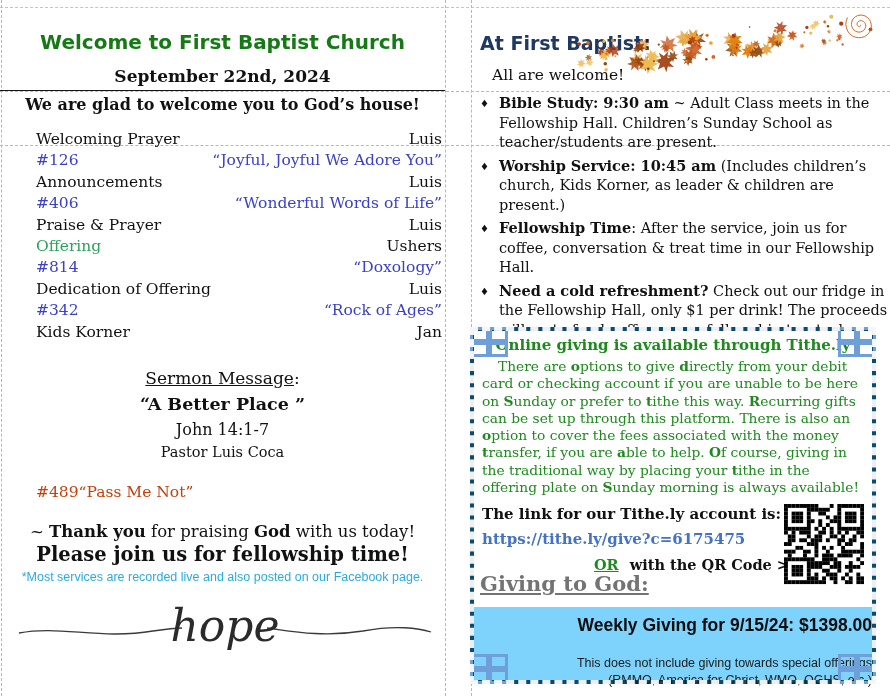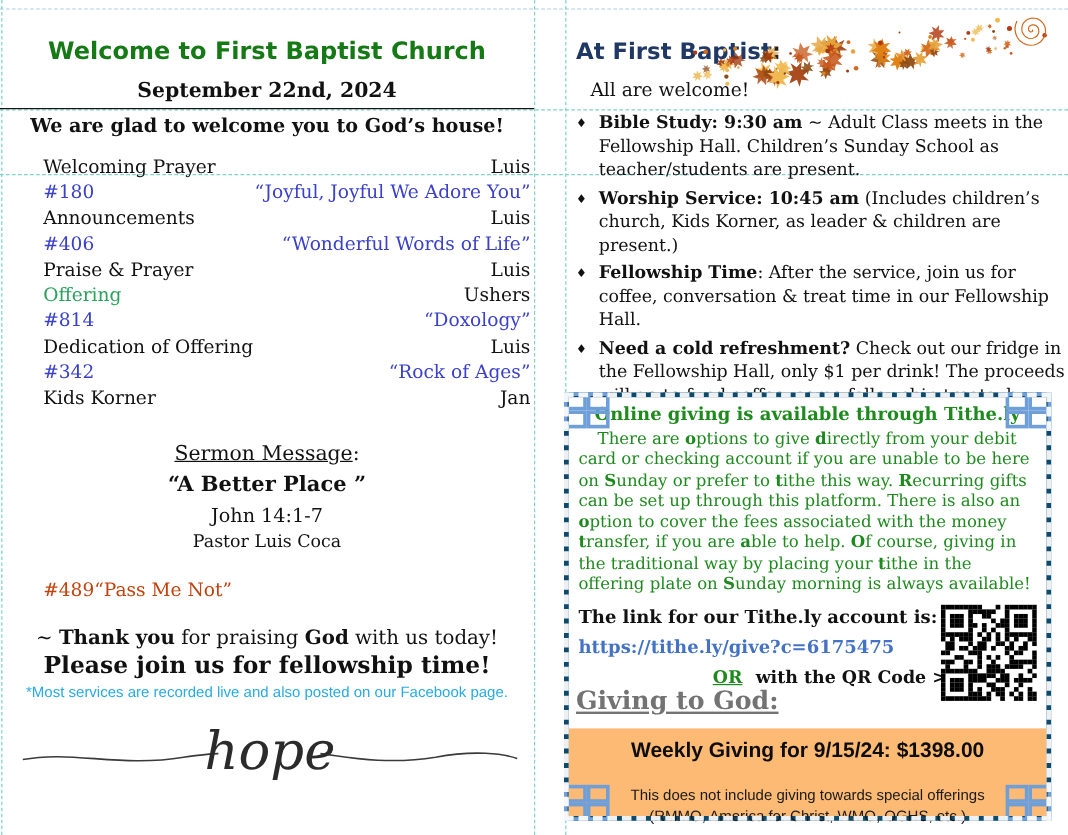--- a/index.html
+++ b/index.html
@@ -61,22 +61,22 @@
           line-height:20px;}
   .g-para{margin:3px 8px 0;font-size:13.8px;line-height:17.3px;color:#1e8a1e;text-indent:16px;}
   .g-linklabel{margin:9px 8px 0;font-weight:bold;font-size:15px;color:#111;line-height:19px;}
   .g-link{margin:6px 8px 0;font-weight:bold;font-size:15px;color:#4472c4;line-height:19px;
           cursor:pointer;}
   .g-or{margin:7px 0 0;width:315px;text-align:right;font-weight:bold;font-size:14.5px;color:#111;}
   .g-or .or{color:#1e8a1e;text-decoration:underline;margin-right:6px;}
   .qr{position:absolute;top:172px;right:8px;width:80px;height:82px;z-index:2;}
   .g-giving{position:absolute;left:6px;top:240px;font-weight:bold;font-size:21px;color:#737373;
             text-decoration:underline;}
-  .weekly{position:absolute;left:0;right:0;bottom:0;height:73px;background:#fdba74;z-index:1;
-          text-align:center;font-family:"Liberation Sans",sans-serif;box-sizing:border-box;
+  .weekly{position:absolute;left:0;right:0;bottom:0;height:73px;background:#7dd3fc;z-index:1;
+          text-align:right;font-family:"Liberation Sans",sans-serif;box-sizing:border-box;
           padding-top:8px;}
   .weekly-l1{font-weight:bold;font-size:17.5px;color:#0d0d0d;}
   .weekly-l2{font-size:12.5px;margin-top:20px;color:#1a1a1a;}
   .weekly-l3{font-size:12.5px;margin-top:3px;color:#1a1a1a;}
   b{font-weight:bold;}
 </style>
 </head>
 <body>
 
 <div class="page">
@@ -94,21 +94,21 @@
     <div class="lc-rule"></div>
     <div class="lc-welcome">We are glad to welcome you to God’s house!</div>
 
     <div class="svc">
 
     <div class="svc-row t-plain">
           <span class="svc-left">Welcoming Prayer</span>
           <span class="svc-right">Luis</span>
         </div>
         <div class="svc-row t-hymn">
-          <span class="svc-left">#180</span>
+          <span class="svc-left">#126</span>
           <span class="svc-right">“Joyful, Joyful We Adore You”</span>
         </div>
         <div class="svc-row t-plain">
           <span class="svc-left">Announcements</span>
           <span class="svc-right">Luis</span>
         </div>
         <div class="svc-row t-hymn">
           <span class="svc-left">#406</span>
           <span class="svc-right">“Wonderful Words of Life”</span>
         </div>

